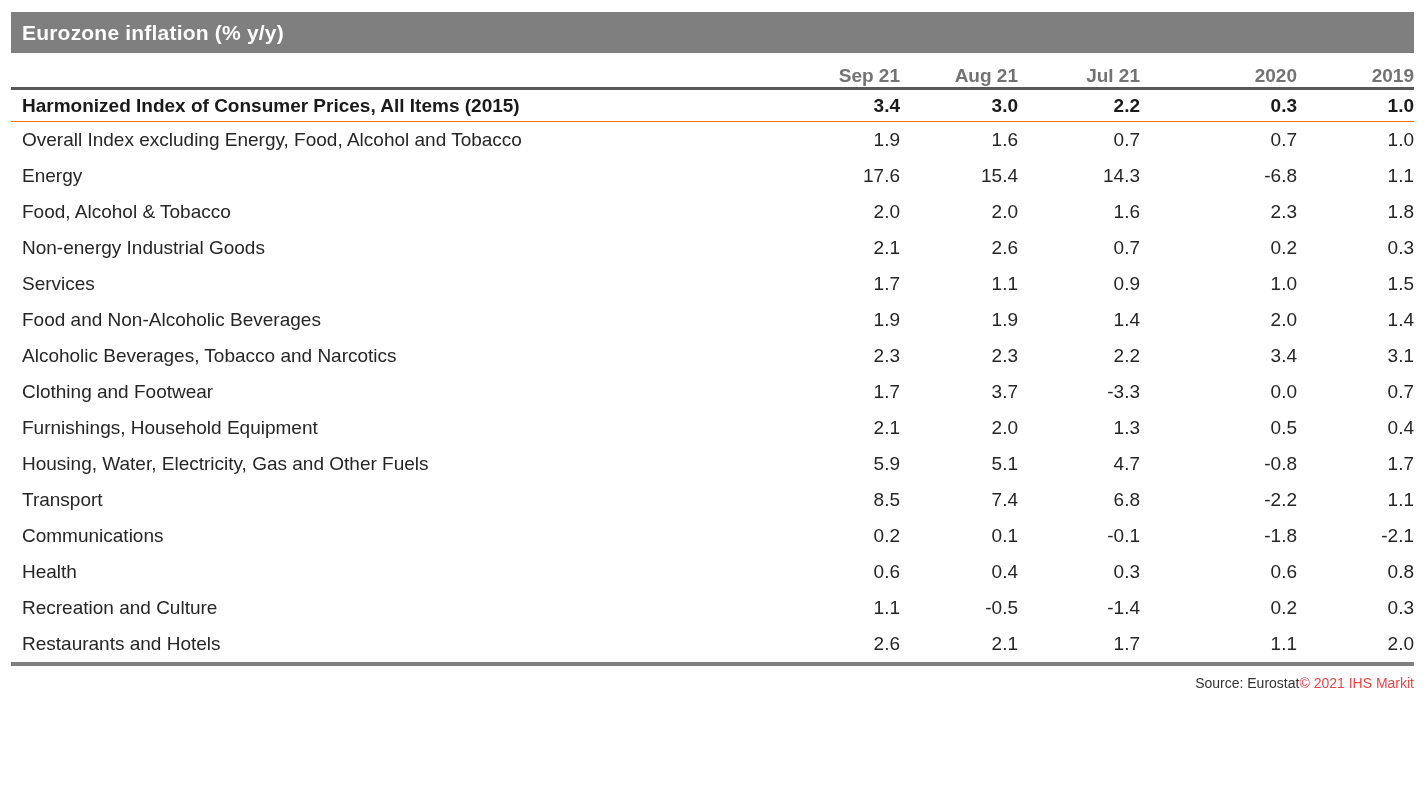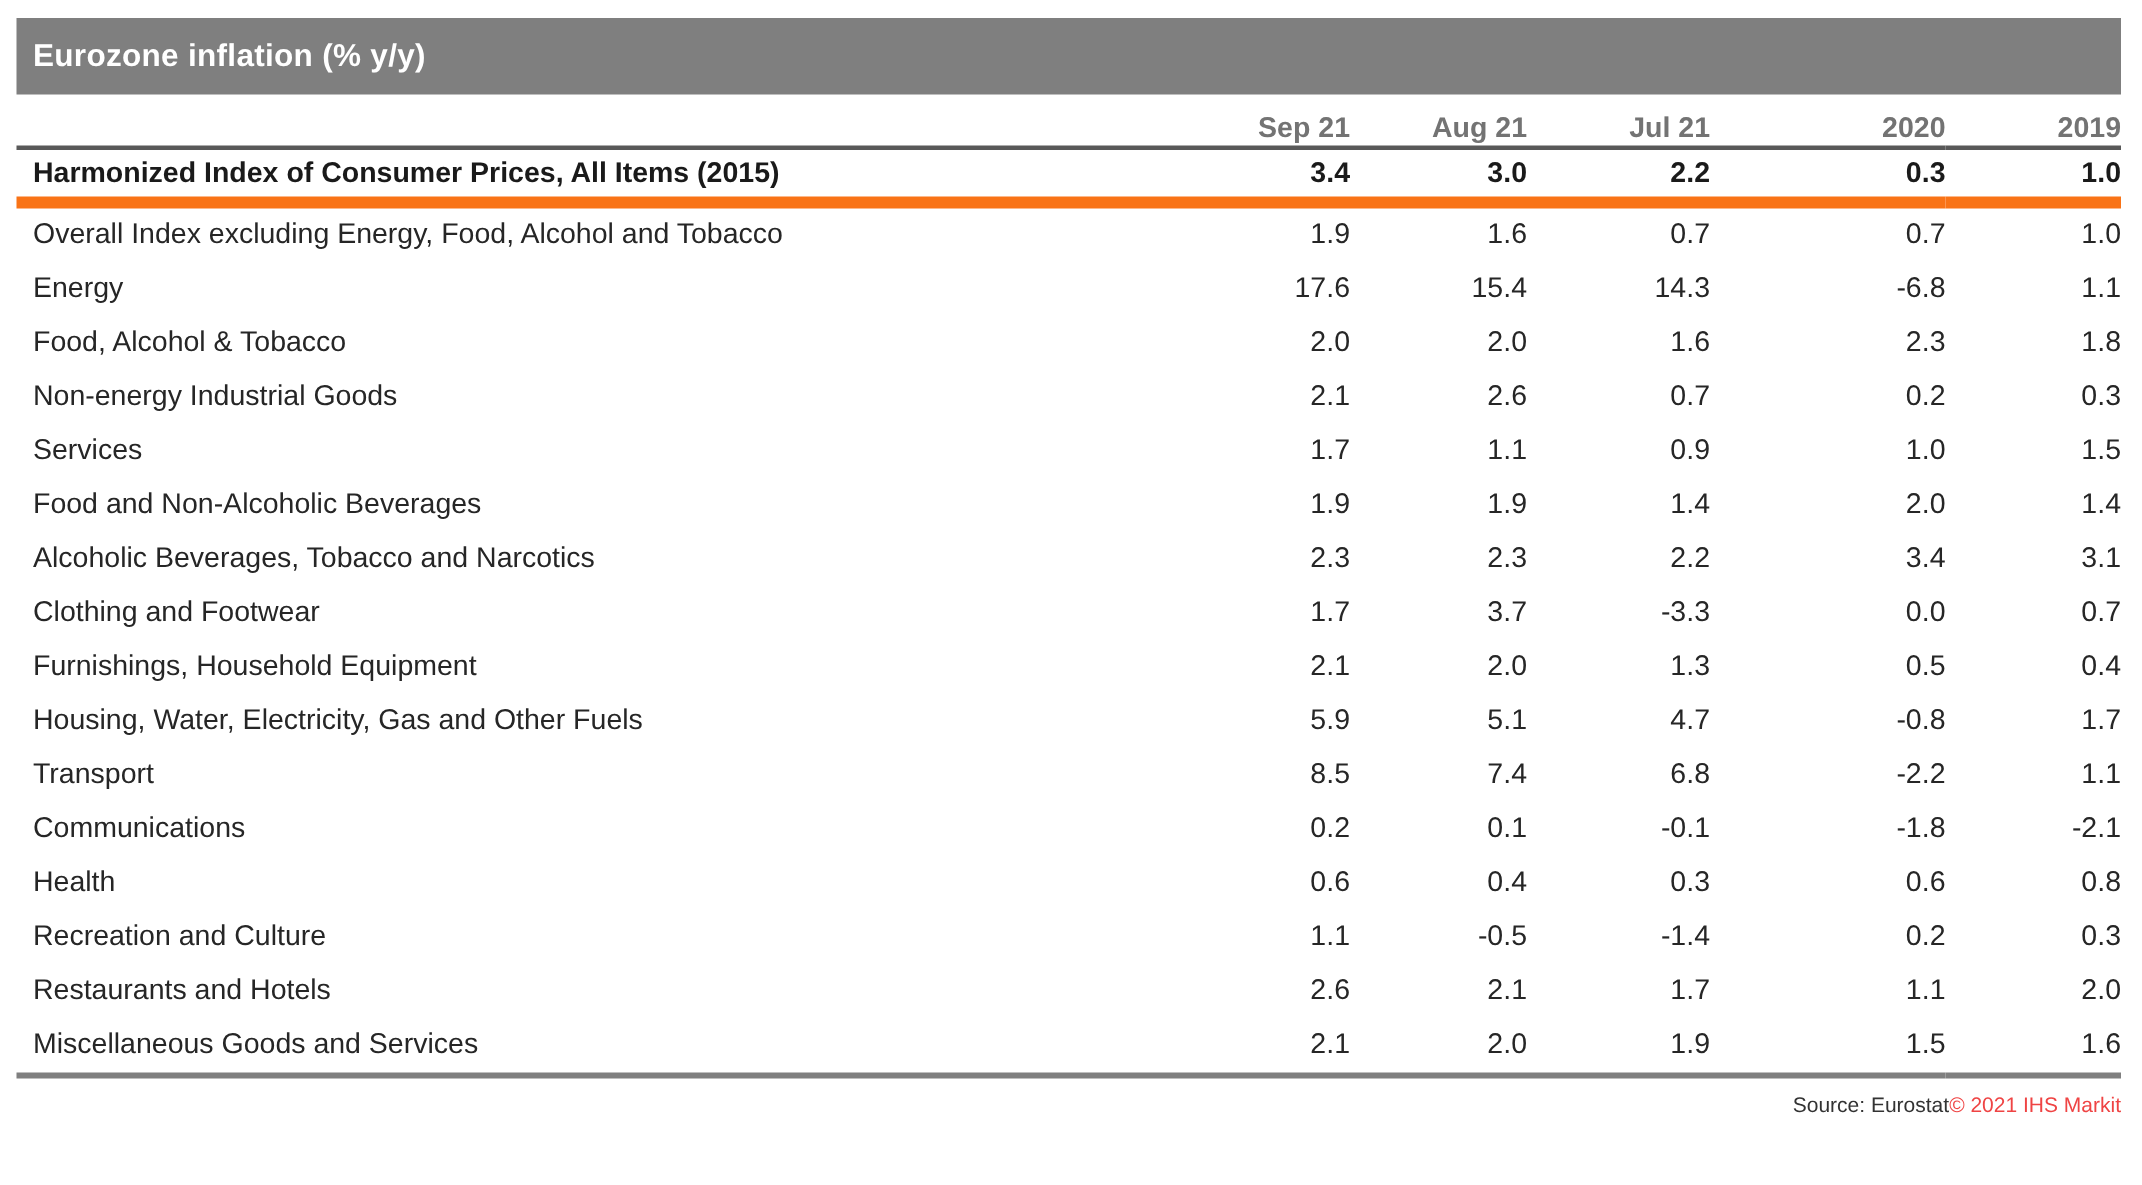--- a/index.html
+++ b/index.html
@@ -10,21 +10,21 @@
   }
   .page {
     position: relative;
     width: 1428px;
     height: 790px;
     background: #ffffff;
     overflow: hidden;
   }
   .title-bar {
     margin: 12px 14px 0 11px;
-    height: 51px;
+    height: 41px;
     background: #7f7f7f;
     color: #ffffff;
     display: flex;
     align-items: center;
     padding-left: 11px;
     box-sizing: border-box;
     font-size: 21px;
     font-weight: bold;
     letter-spacing: 0.2px;
     text-align: center;
@@ -49,21 +49,21 @@
     text-align: right;
     vertical-align: bottom;
     height: 29px;
     padding: 0;
     color: #737373;
     white-space: nowrap;
   }
   thead th.label-col { text-align: left; padding-left: 11px; }
   tr.summary td {
     border-top: 3px solid #595959;
-    border-bottom: 8px solid #f97316;
+    border-bottom: 1px solid #f97316;
     font-weight: bold;
     color: #1a1a1a;
     height: 31px;
   }
   td {
     padding: 0;
     height: 36px;
     text-align: right;
     vertical-align: middle;
     white-space: nowrap;
@@ -232,28 +232,20 @@
           <td>0.3</td>
         </tr>
         <tr>
           <td class="label-col">Restaurants and Hotels</td>
           <td>2.6</td>
           <td>2.1</td>
           <td>1.7</td>
           <td>1.1</td>
           <td>2.0</td>
         </tr>
-        <tr>
-          <td class="label-col">Miscellaneous Goods and Services</td>
-          <td>2.1</td>
-          <td>2.0</td>
-          <td>1.9</td>
-          <td>1.5</td>
-          <td>1.6</td>
-        </tr>
       </tbody>
   </table>
 
   <div class="footer">
     <span>Source: Eurostat</span>
     <span class="copyright">© 2021 IHS Markit</span>
   </div>
 
 </div>
 

